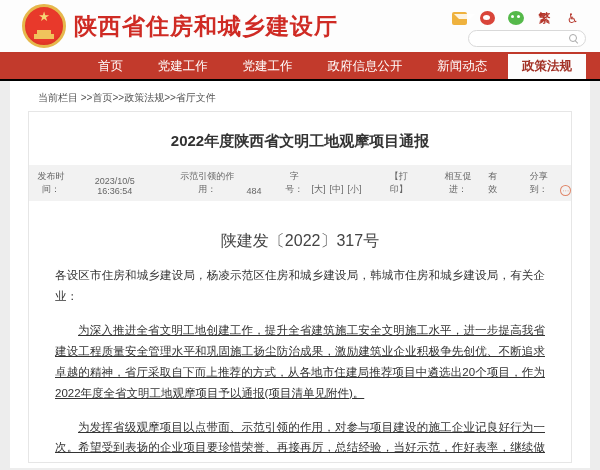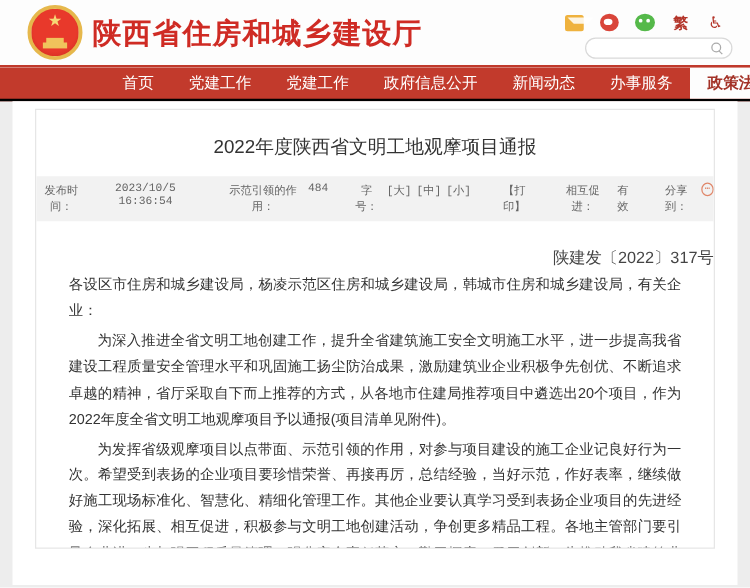--- a/index.html
+++ b/index.html
@@ -107,45 +107,44 @@
     font-size: 10px; color: #555; padding: 4px 10px 6px 10px;
   }
   .article {
     border: 1px solid #e6e6e6;
     background: #fff;
     height: 352px;
     padding: 16px 0 0 0;
     overflow: hidden;
   }
   .article-title {
-    text-align: center; font-size: 15px; font-weight: normal; color: #333;
+    text-align: center; font-size: 15px; font-weight: bold; color: #333;
     margin-top: 4px;
   }
   .meta-bar {
     margin-top: 14px;
     background: #f2f2f2;
     padding: 5px 0;
     text-align: center;
     font-size: 9px; color: #666;
-    display: flex; align-items: flex-start; justify-content: center; gap: 4px;
+    display: flex; align-items: flex-end; justify-content: center; gap: 4px;
     flex-wrap: nowrap;
-    font-family: Liberation Mono, monospace;
   }
   .meta-bar .gap { width: 12px; }
   .meta-bar .ctl { cursor: pointer; color: #666; }
   .share-dot {
     width: 11px; height: 11px; border-radius: 50%;
     border: 1px solid #e0876a; color: #e0876a; font-size: 7px;
     display: inline-flex; align-items: center; justify-content: center;
     cursor: pointer;
   }
-  .doc-number { text-align: right; font-size: 13px; color: #444; margin-top: 20px; }
+  .doc-number { text-align: center; font-size: 16px; color: #444; margin-top: 30px; }
   .article-text { padding: 0 26px; font-size: 11.5px; line-height: 1.82; color: #333; }
-  .article-text p { margin-top: 3px; text-align: justify; }
-  .p-indent { text-indent: 2em; }
+  .article-text p { margin-top: 13px; text-align: justify; }
+  .p-indent { text-indent: 2em; text-decoration: underline; }
 </style>
 </head>
 <body>
 
 <div class="header">
   <div class="brand">
     <div class="emblem">
       <div class="star">★</div>
       <div class="gate"></div>
     </div>
@@ -167,27 +166,27 @@
     </div>
   </div>
 </div>
 
 <div class="nav">
   <a>首页</a>
   <a>党建工作</a>
   <a>党建工作</a>
   <a>政府信息公开</a>
   <a>新闻动态</a>
-  <a>办事服务</a>
   <a class="active">政策法规</a>
 
 </div>
 
 <div class="page-body">
   <div class="content-wrap">
+    <div class="breadcrumb">当前栏目 &gt;&gt;首页&gt;&gt;政策法规&gt;&gt;省厅文件</div>
 
     <div class="article">
       <h1 class="article-title">2022年度陕西省文明工地观摩项目通报</h1>
 
       <div class="meta-bar">
         <span>发布时间：</span>
           <span>2023/10/5 16:36:54</span>
         <span class="gap"></span>
         <span>示范引领的作用：</span>
           <span>484</span>

